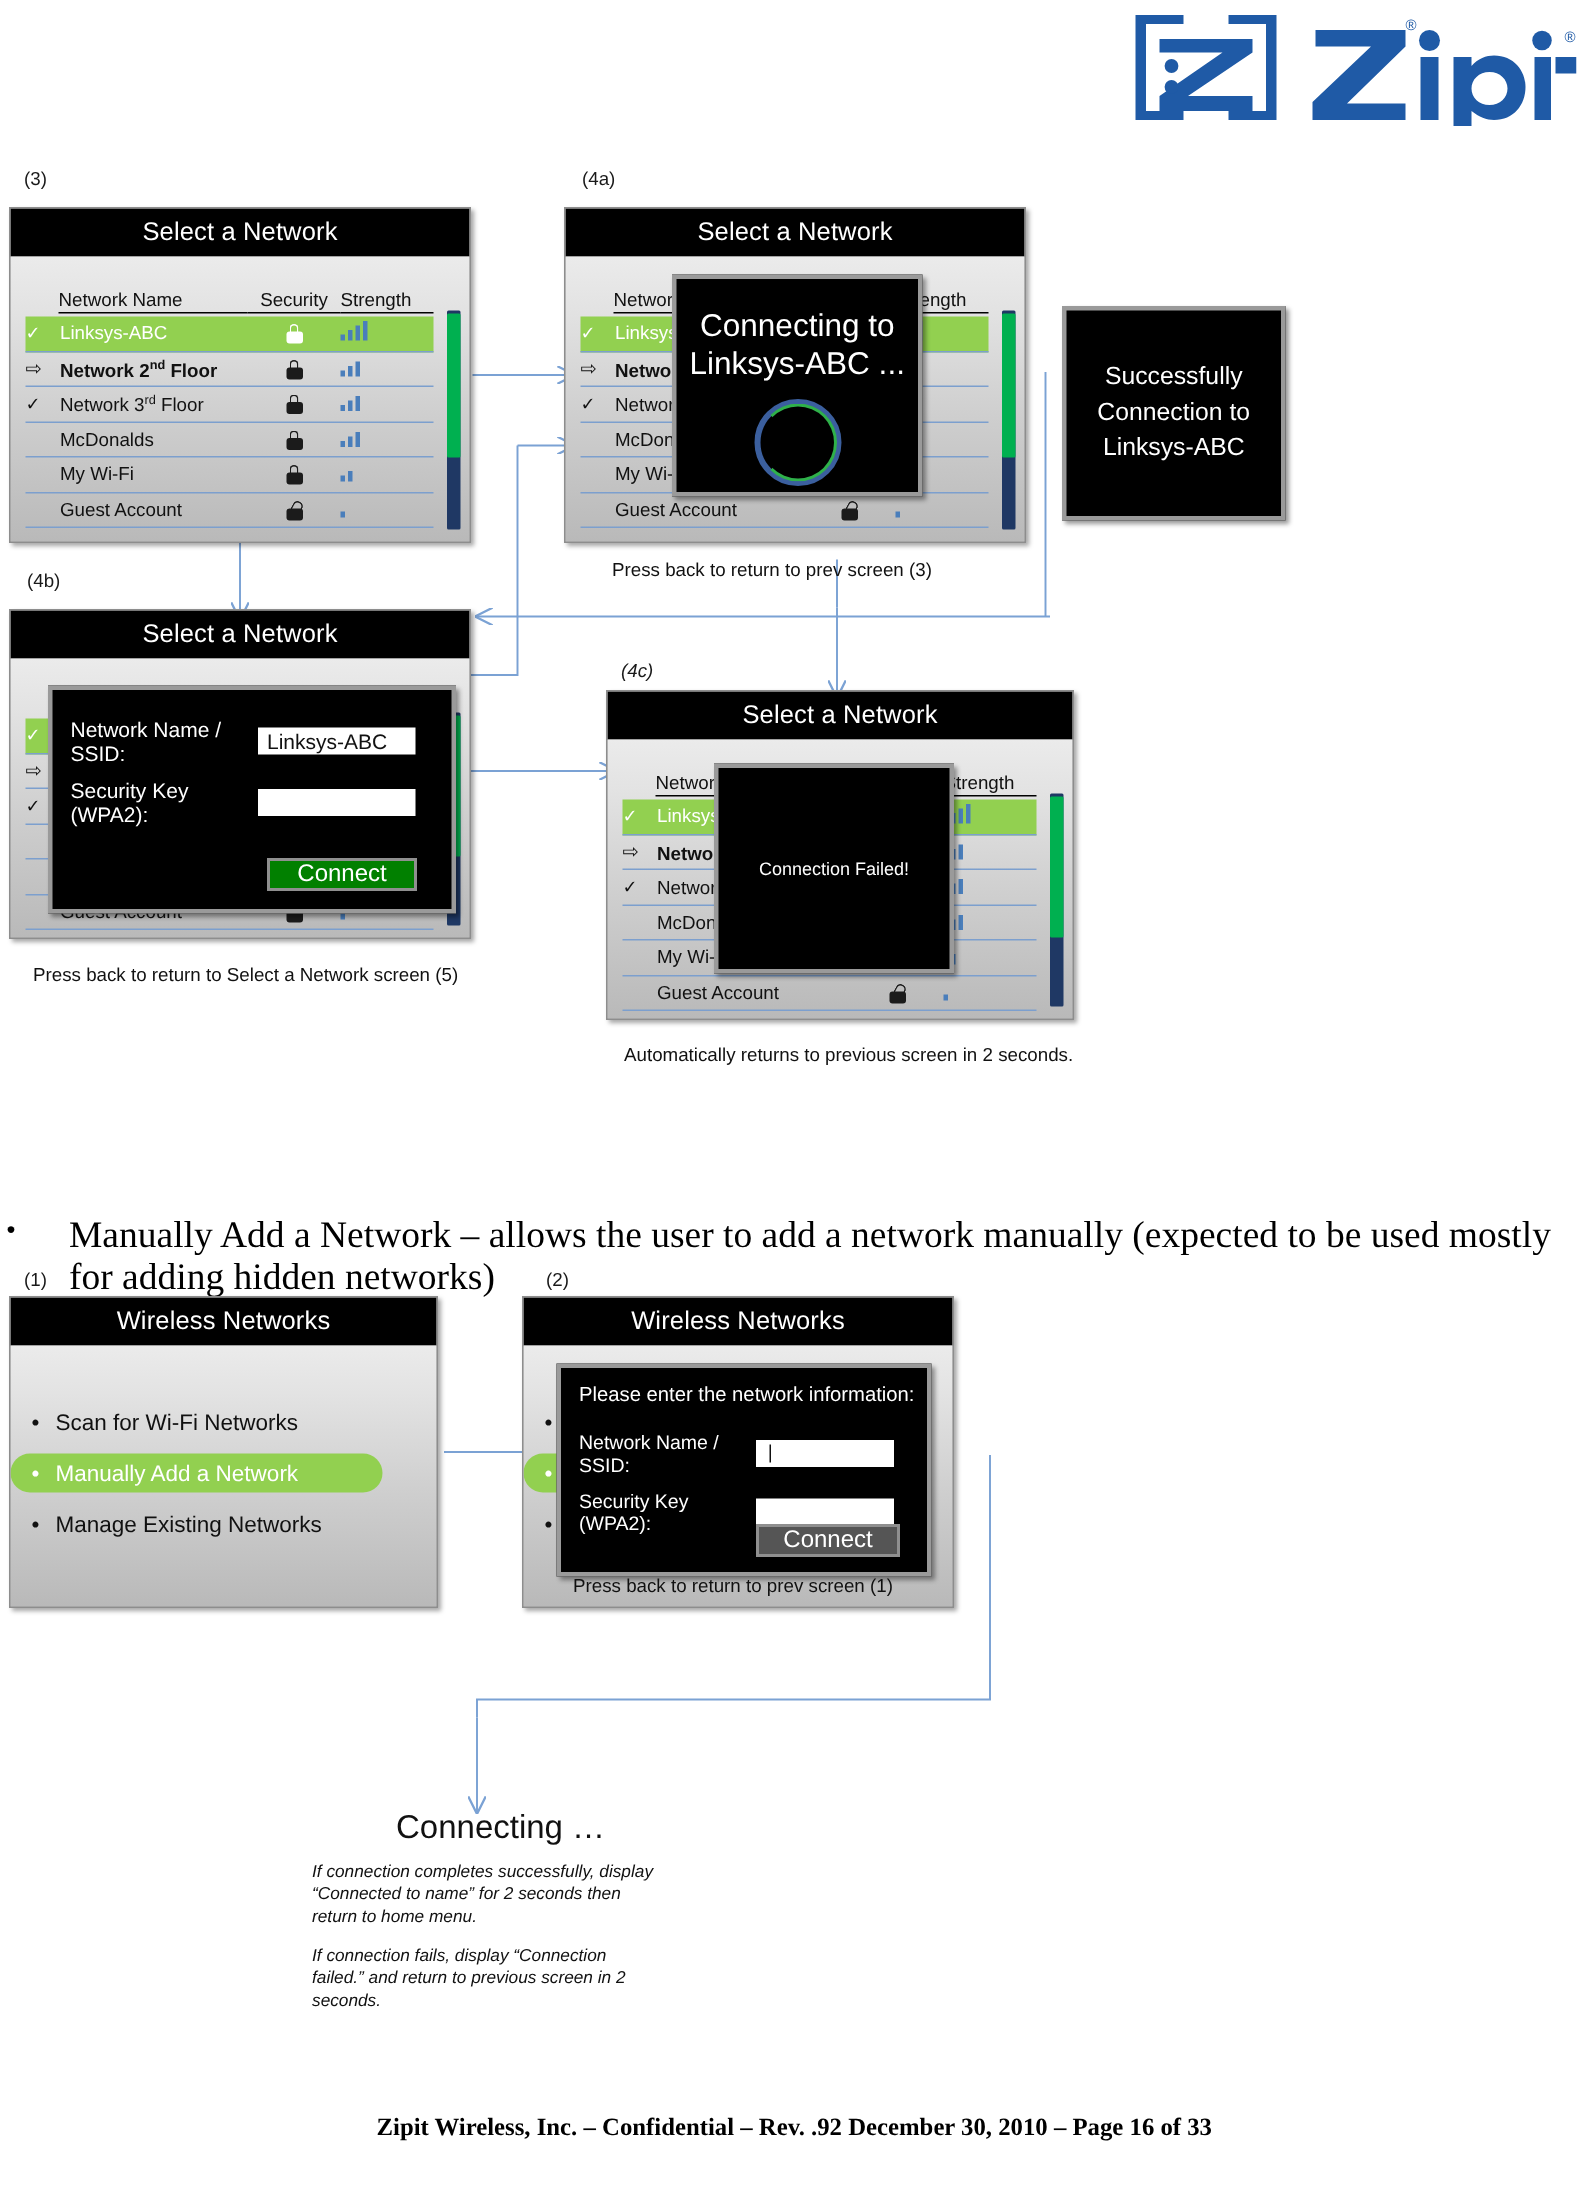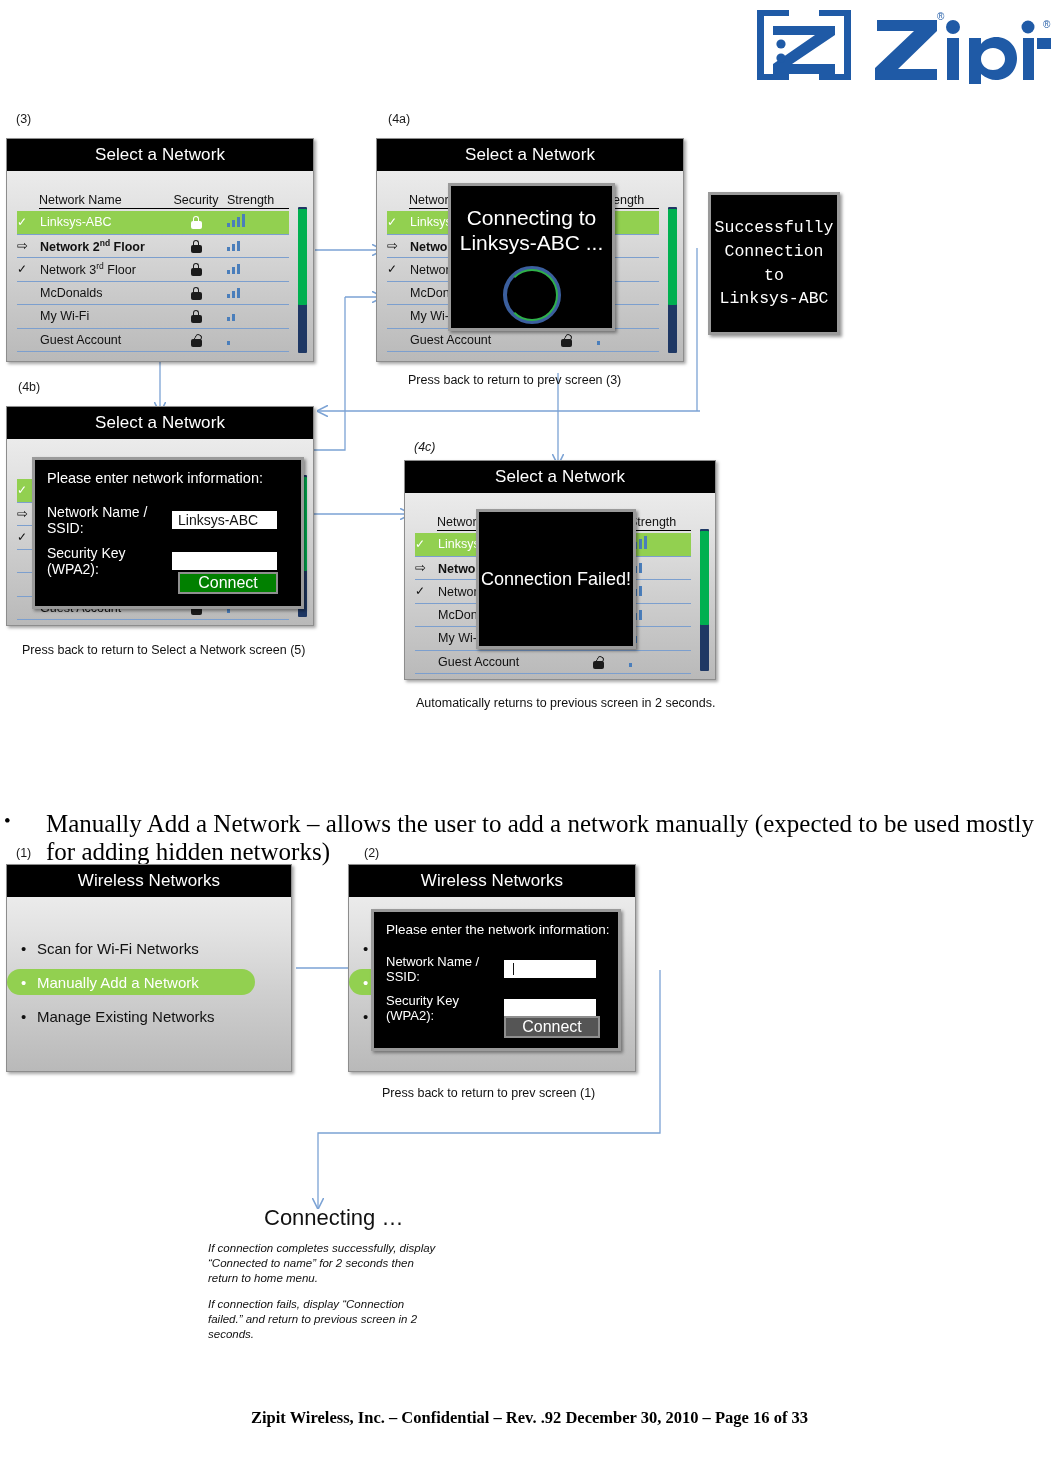--- a/index.html
+++ b/index.html
@@ -360,21 +360,21 @@
   </div>
   <div class="overlay" style="left:71px;top:44px;width:167px;height:148px;">
     <div class="ov-title" style="padding-top:20px;">
       <div>Connecting to</div>
       <div>Linksys-ABC ...</div>
     </div>
     <div class="spinner"></div>
   </div>
 </div>
 
-<div class="box-msg" style="left:708px;top:192px;width:132px;height:143px;font-family:Liberation Mono, monospace;">
+<div class="box-msg" style="left:708px;top:204px;width:149px;height:143px;">
   <div>
     <div>Successfully</div>
     <div>Connection to</div>
     <div>Linksys-ABC</div>
   </div>
 </div>
 
 <div class="abs caption" style="left:408px;top:373px;">Press back to return to prev screen (3)</div>
 
 <div class="abs step-label" style="left:18px;top:380px;">(4b)</div>
@@ -456,21 +456,20 @@
                 <i class="off" style="height:13px"></i>
               </span></div>
           </div>
         </div>
     </div>
     <div class="scroll">
         <div class="thumb"></div>
       </div>
   </div>
   <div class="form-dlg" style="left:25px;top:50px;width:272px;height:152px;">
-    <div class="prompt">Please enter network information:</div>
     <div class="frow" style="margin-top:18px;">
       <div class="lbl">Network Name / SSID:</div>
       <div class="field" style="width:105px;">
           <span>Linksys-ABC</span>
         </div>
     </div>
     <div class="frow">
       <div class="lbl">Security Key (WPA2):</div>
       <div class="field" style="width:105px;">
           <span></span>
@@ -564,21 +563,21 @@
               </span></div>
           </div>
         </div>
     </div>
     <div class="scroll">
         <div class="thumb"></div>
       </div>
   </div>
   <div class="overlay" style="left:71px;top:48px;width:160px;height:140px;">
     <div class="ov-center">
-      <span style="font-size:18px;">Connection Failed!</span>
+      <span style="font-size:12px;">Connection Failed!</span>
     </div>
   </div>
 </div>
 
 <div class="abs caption" style="left:416px;top:696px;">Automatically returns to previous screen in 2 seconds.</div>
 
 <div class="abs" style="left:4px;top:810px;width:1040px;display:flex;">
   <div class="bullet-dot" style="width:42px;flex:0 0 42px;">•</div>
   <div class="bullet-line">Manually Add a Network – allows the user to add a network manually (expected to be used mostly for adding hidden networks)</div>
 </div>
@@ -643,19 +642,19 @@
       <div class="field" style="width:92px;">
           <span></span>
         </div>
     </div>
     <div class="btn-connect btn-gray" style="left:130px;top:104px;width:96px;height:22px;">
       <span>Connect</span>
     </div>
   </div>
 </div>
 
-<div class="abs caption" style="left:382px;top:1086px;">Press back to return to prev screen (1)</div>
+<div class="abs caption" style="left:382px;top:1050px;">Press back to return to prev screen (1)</div>
 
 <div class="abs connecting-big" style="left:264px;top:1205px;">Connecting …</div>
 <div class="abs note" style="left:208px;top:1241px;width:232px;">If connection completes successfully, display “Connected to name” for 2 seconds then return to home menu.</div>
 <div class="abs note" style="left:208px;top:1297px;width:228px;">If connection fails, display “Connection failed.” and return to previous screen in 2 seconds.</div>
 
 <div class="abs footer" style="left:0;top:1408px;">Zipit Wireless, Inc. – Confidential – Rev. .92 December 30, 2010 – Page 16 of 33</div>
 
 </body></html>

